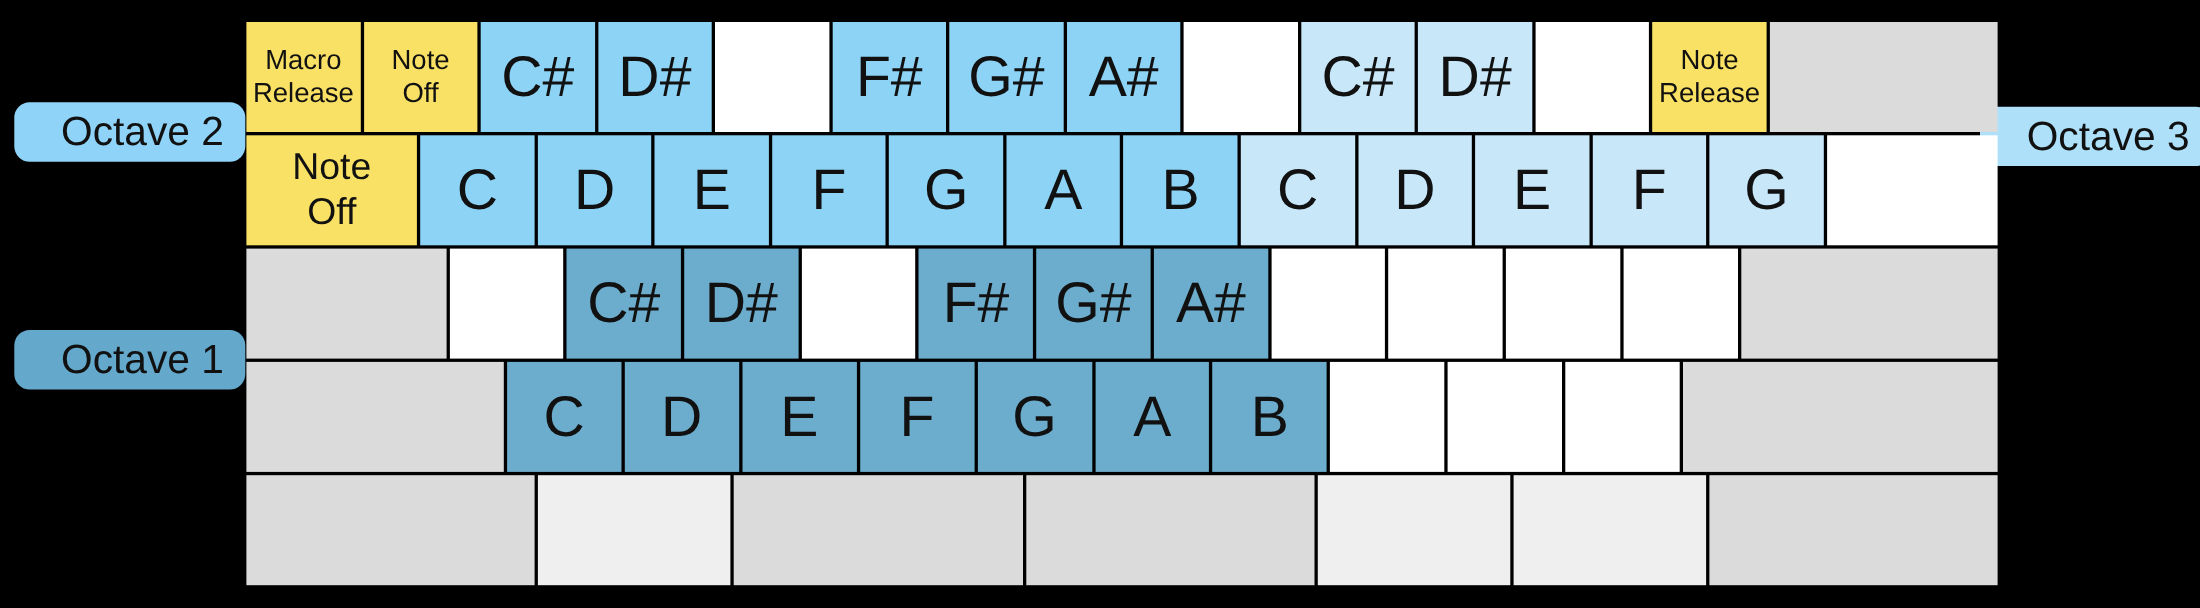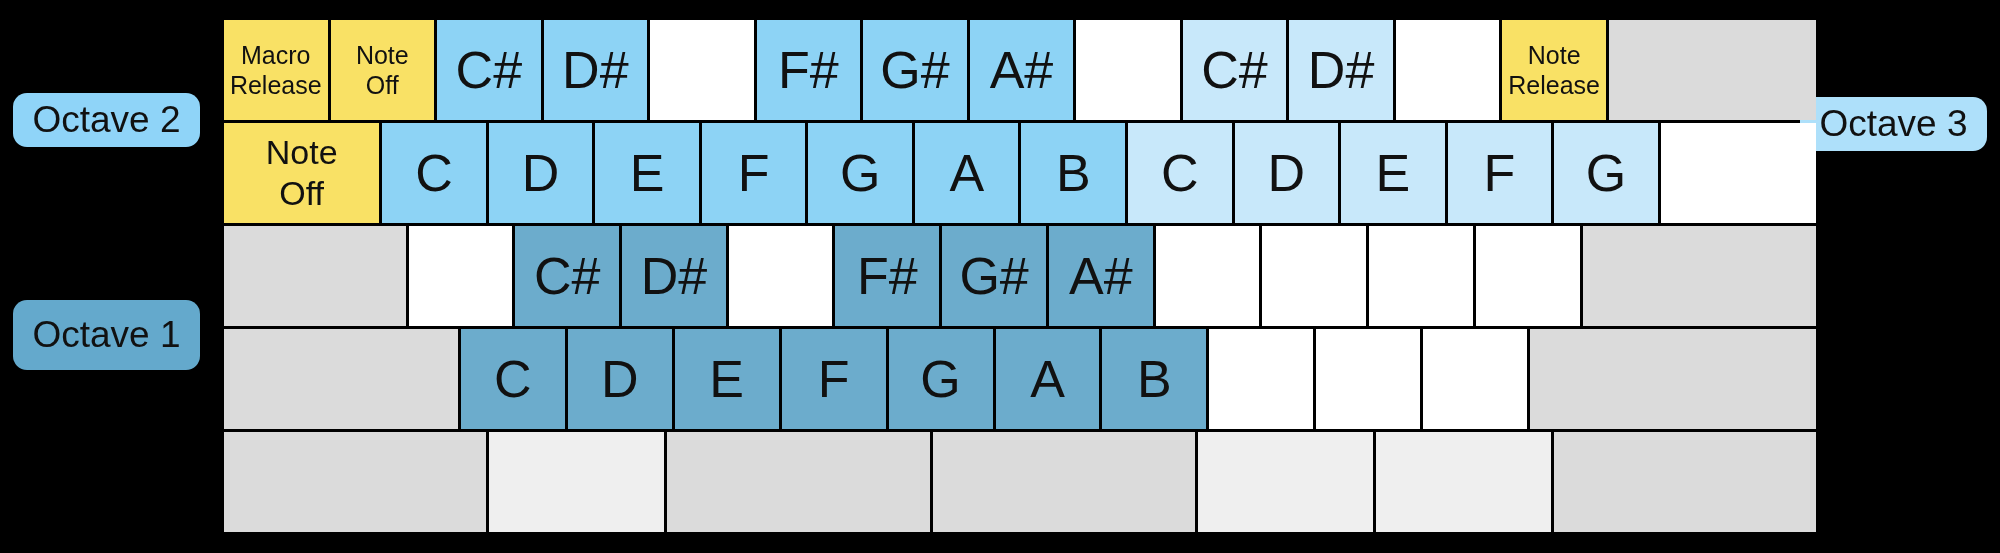--- a/index.html
+++ b/index.html
@@ -39,23 +39,24 @@
   .key.xl { font-size: 44px; line-height: 48px; }
   .pill {
     position: absolute;
     display: flex;
     align-items: center;
     justify-content: center;
     font-size: 37px;
     border-radius: 14px;
     color: #111;
     white-space: nowrap;
+    padding-left: 23px;
   }
   .pill-oct2 { left: 13px;   top: 93px;  width: 187px; height: 54px; }
-  .pill-oct1 { left: 13px;   top: 300px; width: 187px; height: 70px; }
+  .pill-oct1 { left: 13px;   top: 300px; width: 187px; height: 54px; }
   .pill-oct3 { left: 1800px; top: 97px;  width: 187px; height: 54px; }
 </style>
 </head>
 <body>
 
 <div class="stage" style="background: rgb(0, 0, 0);">
   <div class="pill pill-oct2" style="background: rgb(143, 212, 248);">Octave 2</div>
   <div class="pill pill-oct1" style="background: rgb(100, 169, 204);">Octave 1</div>
   <div class="pill pill-oct3" style="background: rgb(174, 224, 250);">Octave 3</div>
   <div class="keyboard" id="keyboard">

